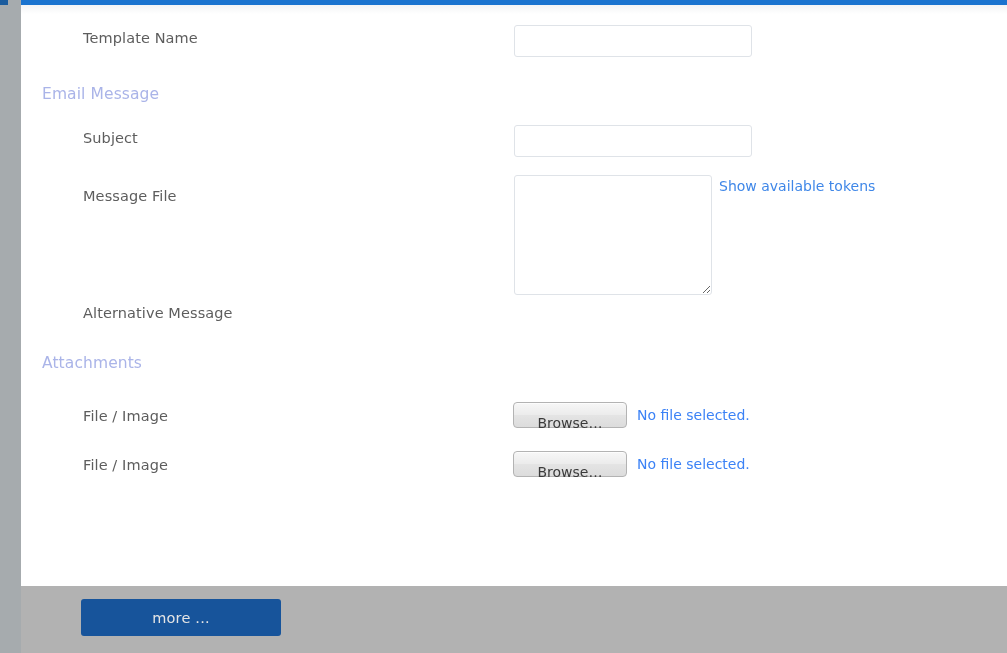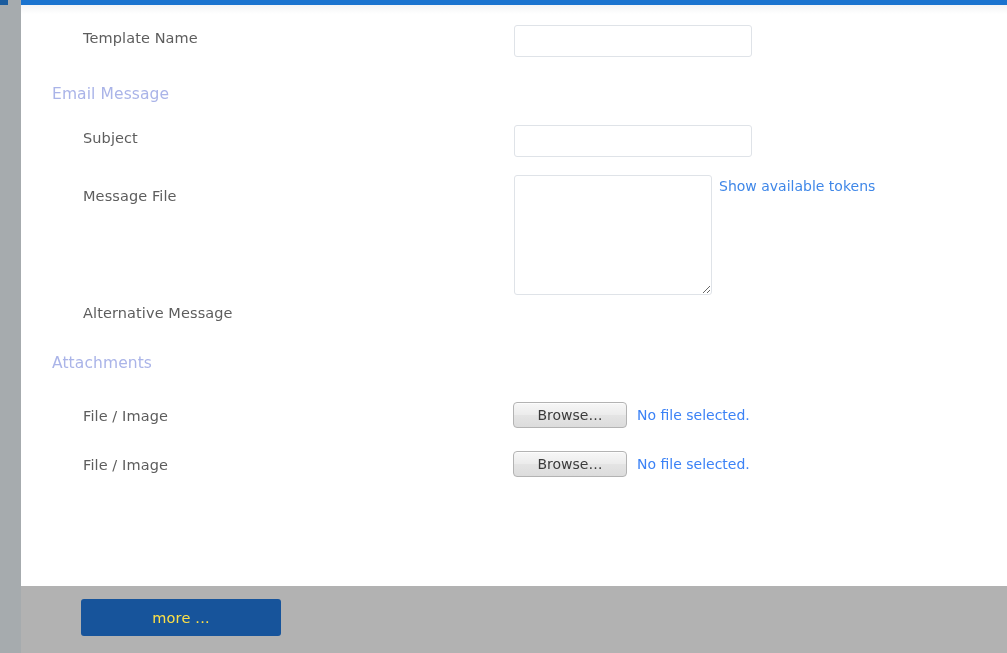--- a/index.html
+++ b/index.html
@@ -88,21 +88,21 @@
     left: 62px;
     top: 16px;
     font-size: 14.5px;
     color: #5d5d5d;
     letter-spacing: .1px;
     white-space: nowrap;
   }
 
   .section-header {
     position: absolute;
-    left: 31px;
+    left: 21px;
     font-size: 15.5px;
     color: #aab4e8;
     letter-spacing: .1px;
     white-space: nowrap;
   }
 
   
   .text-input {
     position: absolute;
     left: 493px;
@@ -158,21 +158,21 @@
     top: 10px;
     display: flex;
     align-items: center;
   }
   .browse-button {
     display: inline-block;
     box-sizing: border-box;
     min-width: 114px;
     height: 26px;
     line-height: 24px;
-    padding: 0 12px;
+    padding: 8px 12px;
     text-align: center;
     font-family: "DejaVu Sans", "Liberation Sans", sans-serif;
     font-size: 14px;
     color: #3b3b3b;
     background: linear-gradient(to bottom, #f7f7f7 0%, #ececec 48%, #e4e4e4 52%, #dcdcdc 100%);
     border: 1px solid #b3b3b3;
     border-radius: 4px;
     cursor: pointer;
     box-shadow: 0 1px 0 rgba(255,255,255,.7) inset;
   }
@@ -194,21 +194,21 @@
   }
 
   #more-button {
     position: absolute;
     left: 60px;
     top: 13px;
     width: 200px;
     height: 37px;
     box-sizing: border-box;
     background: #17549b;
-    color: #fde047;
+    color: #e5e5e5;
     border: none;
     border-radius: 3px;
     font-family: "DejaVu Sans", "Liberation Sans", sans-serif;
     font-size: 14.5px;
     letter-spacing: .2px;
     cursor: pointer;
   }
 </style>
 </head>
 <body>

